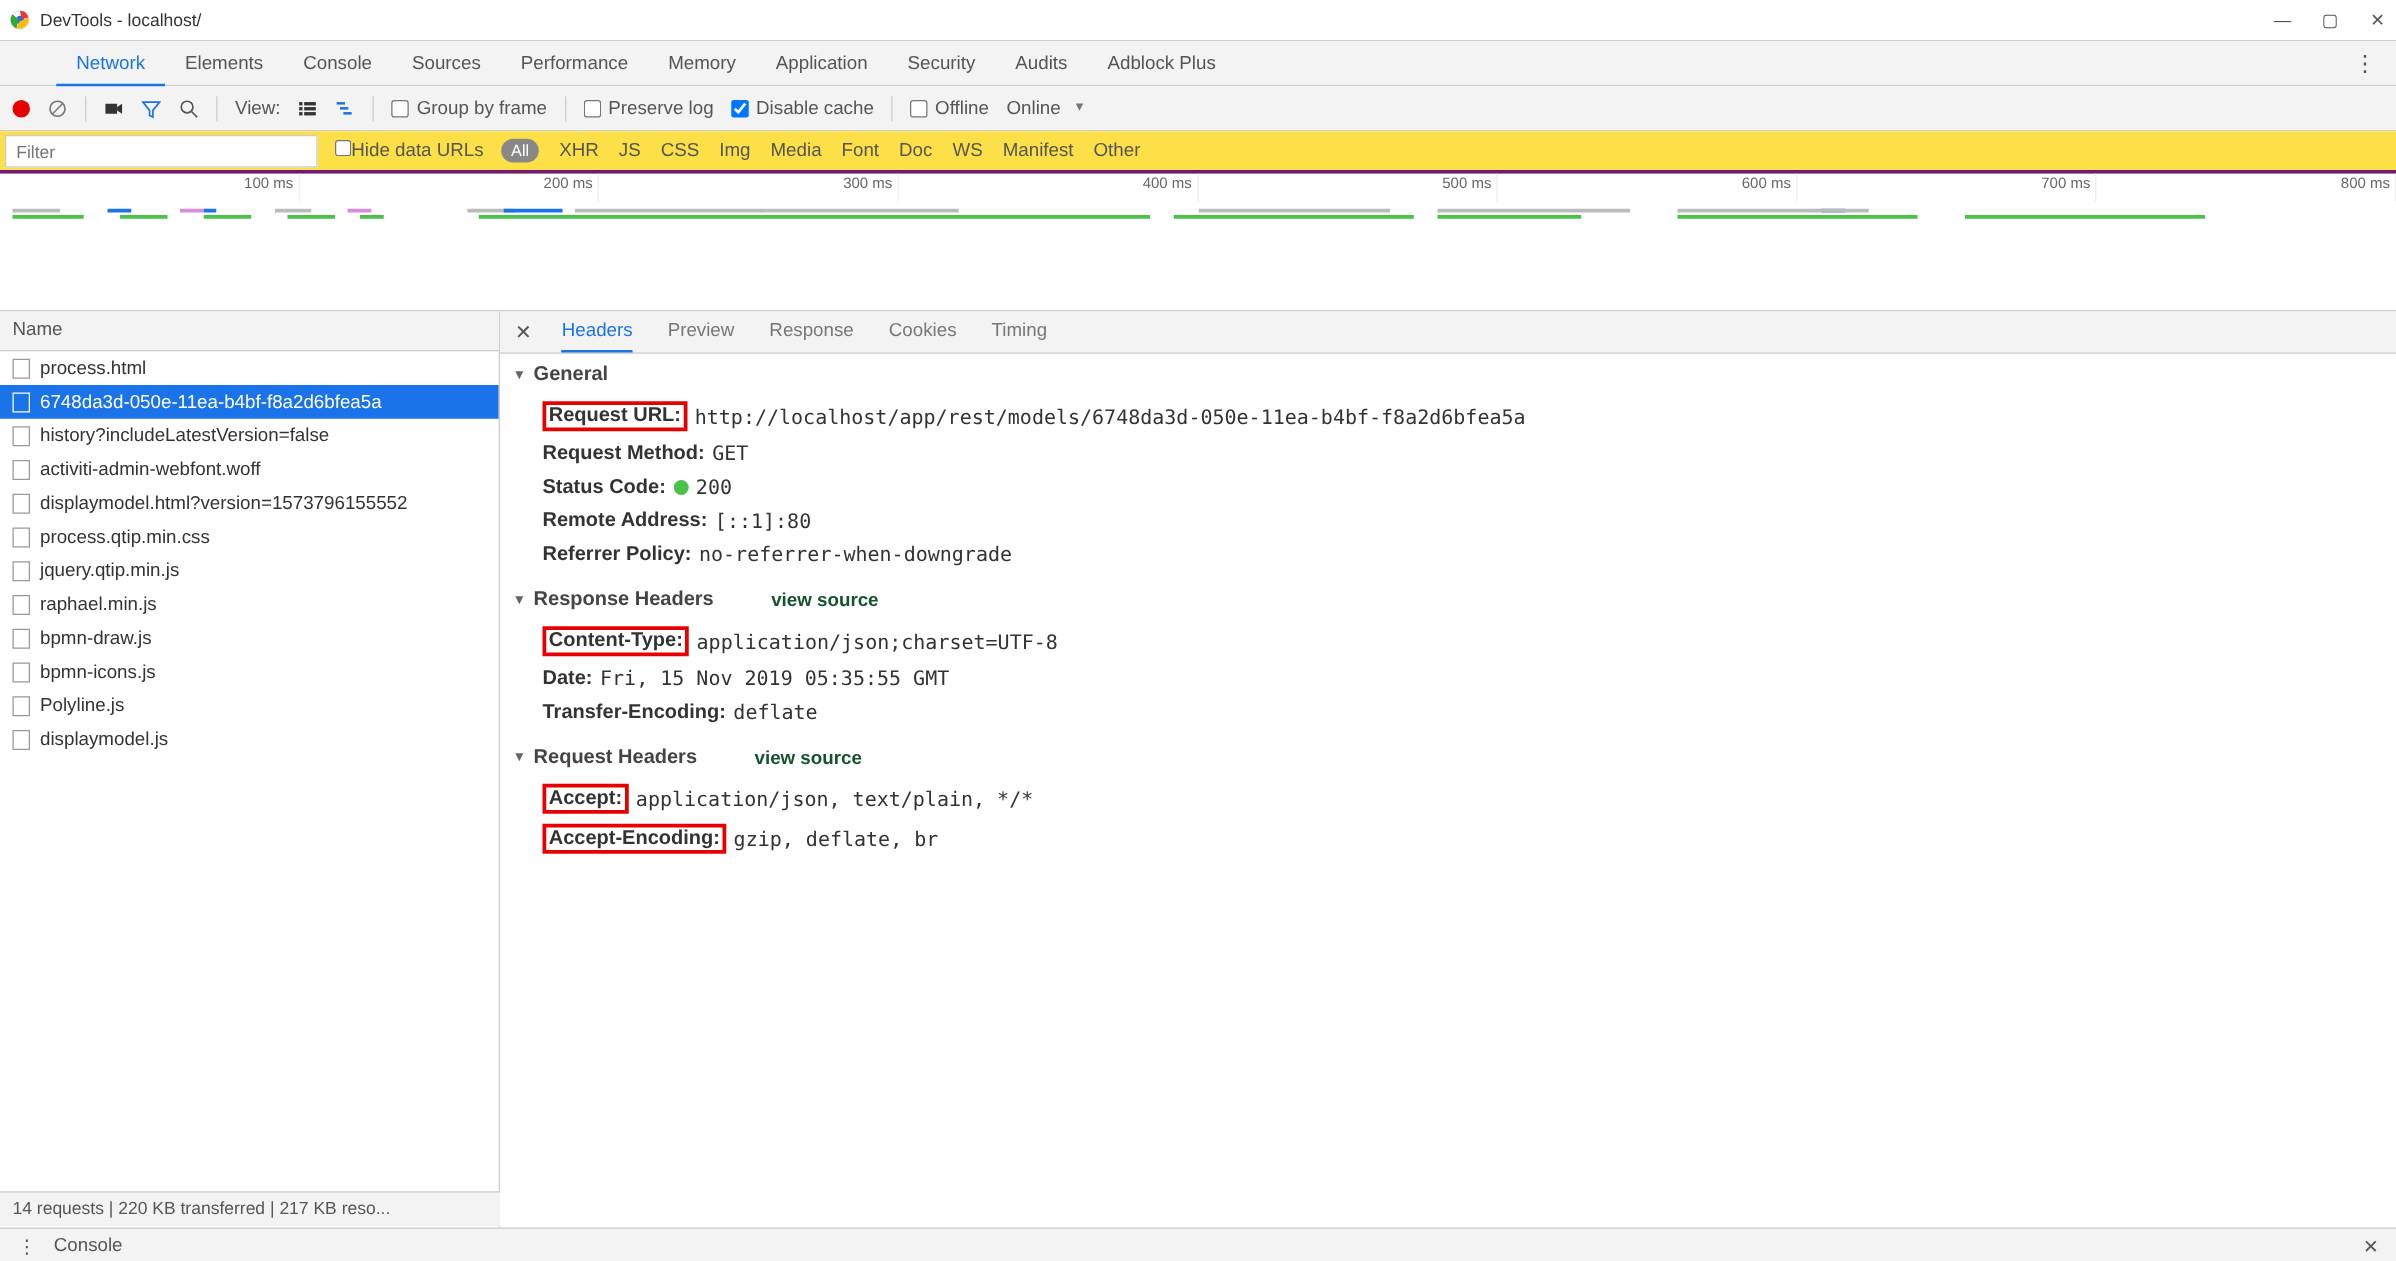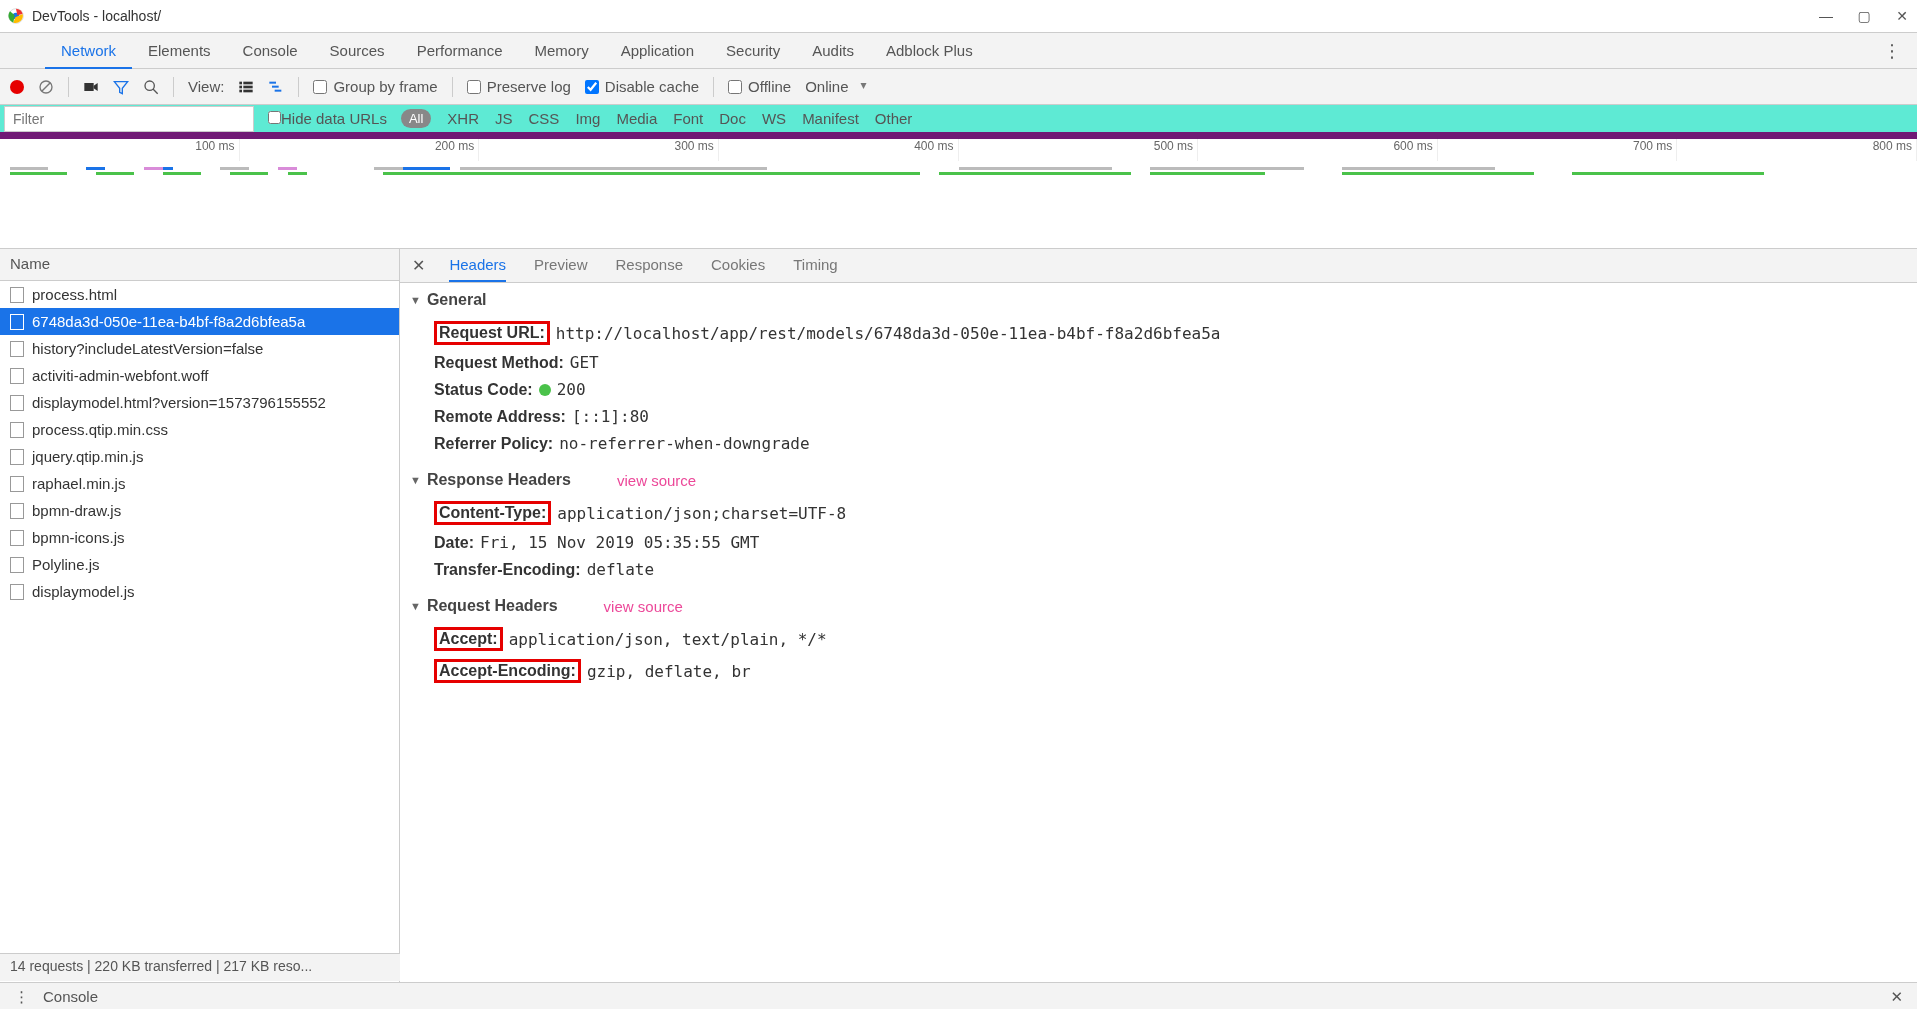--- a/index.html
+++ b/index.html
@@ -25,21 +25,21 @@
 .toolbar .record { width: 14px; height: 14px; border-radius: 50%; background: #e60000; }
 .toolbar .nocircle { width: 16px; height: 16px; }
 .toolbar .sep { width: 1px; height: 20px; background: #ccc; }
 .toolbar .tb-icon { width: 16px; height: 16px; cursor: pointer; }
 .toolbar label { display: flex; align-items: center; gap: 6px; }
 .toolbar input[type=checkbox] { width: 14px; height: 14px; }
 .toolbar .drop { padding-right: 20px; position: relative; }
 .toolbar .drop::after { content: "▾"; position: absolute; right: 2px; color: #777; font-size: 12px; }
 
 
-.filterrow { height: 34px; display: flex; align-items: center; border-bottom: 7px solid #701a75; background: #5eead4; gap: 14px; padding-right: 2px; font-size: 15px; color: #555; }
+.filterrow { height: 34px; display: flex; align-items: center; border-bottom: 3px solid #701a75; background: #fde047; gap: 14px; padding-right: 2px; font-size: 15px; color: #555; }
 .filterrow input[type=text] { height: 26px; width: 250px; border: 1px solid #ccc; padding: 0 8px; background: #fff; color: #888; font-size: 14px; margin-left: 4px; }
 .filterrow .pill { background: #888; color: #fff; border-radius: 10px; padding: 2px 8px; font-size: 13px; }
 .filterrow .ftab { cursor: pointer; }
 
 
 .timeline { height: 110px; border-bottom: 1px solid #ccc; background: #fff; position: relative; }
 .timeline .ticks { display: flex; height: 22px; font-size: 12px; color: #666; }
 .timeline .tick { flex: 1; text-align: right; padding-right: 4px; border-right: 1px solid #eee; }
 .timeline .bars { position: absolute; top: 28px; left: 0; right: 0; height: 20px; }
 .timeline .bar { position: absolute; height: 3px; }
@@ -61,21 +61,21 @@
 .detailcol { flex: 1; display: flex; flex-direction: column; }
 .dtabs { height: 34px; display: flex; align-items: center; border-bottom: 1px solid #ccc; gap: 24px; padding: 0 12px; font-size: 15px; background: #f3f3f3; }
 .dtabs .close-x { cursor: pointer; color: #555; font-size: 16px; }
 .dtabs .dtab { color: #777; cursor: pointer; padding: 7px 0; }
 .dtabs .dtab.active { color: #1a73e8; border-bottom: 2px solid #1a73e8; }
 
 .dbody { flex: 1; overflow-y: auto; padding: 8px 10px; font-size: 16px; }
 .dsect { margin-bottom: 14px; }
 .dsect-head { color: #444; font-weight: bold; margin-bottom: 8px; display: flex; align-items: center; gap: 6px; }
 .dsect-head .arrow { font-size: 11px; color: #666; }
-.dsect-head .vsrc { font-weight: normal; color: #ec4899; margin-left: 40px; font-size: 15px; }
+.dsect-head .vsrc { font-weight: bold; color: #14532d; margin-left: 40px; font-size: 15px; }
 .drow { padding: 4px 0 4px 24px; display: flex; align-items: center; gap: 6px; flex-wrap: wrap; }
 .drow .lbl { font-weight: bold; color: #333; }
 .drow .val { font-family: "Consolas", monospace; color: #333; }
 .drow .status-dot { width: 12px; height: 12px; border-radius: 50%; background: #4ac24a; display: inline-block; }
 .highlight { border: 3px solid #e60000; padding: 0 2px; }
 
 
 .footer { height: 28px; display: flex; align-items: center; border-top: 1px solid #ccc; background: #f3f3f3; padding: 0 14px; font-size: 15px; color: #555; gap: 14px; }
 .statusbar { position: absolute; bottom: 28px; left: 0; width: 400px; height: 28px; border-top: 1px solid #ccc; background: #f3f3f3; padding: 4px 10px; font-size: 14px; color: #555; white-space: nowrap; overflow: hidden; text-overflow: ellipsis; }
 

